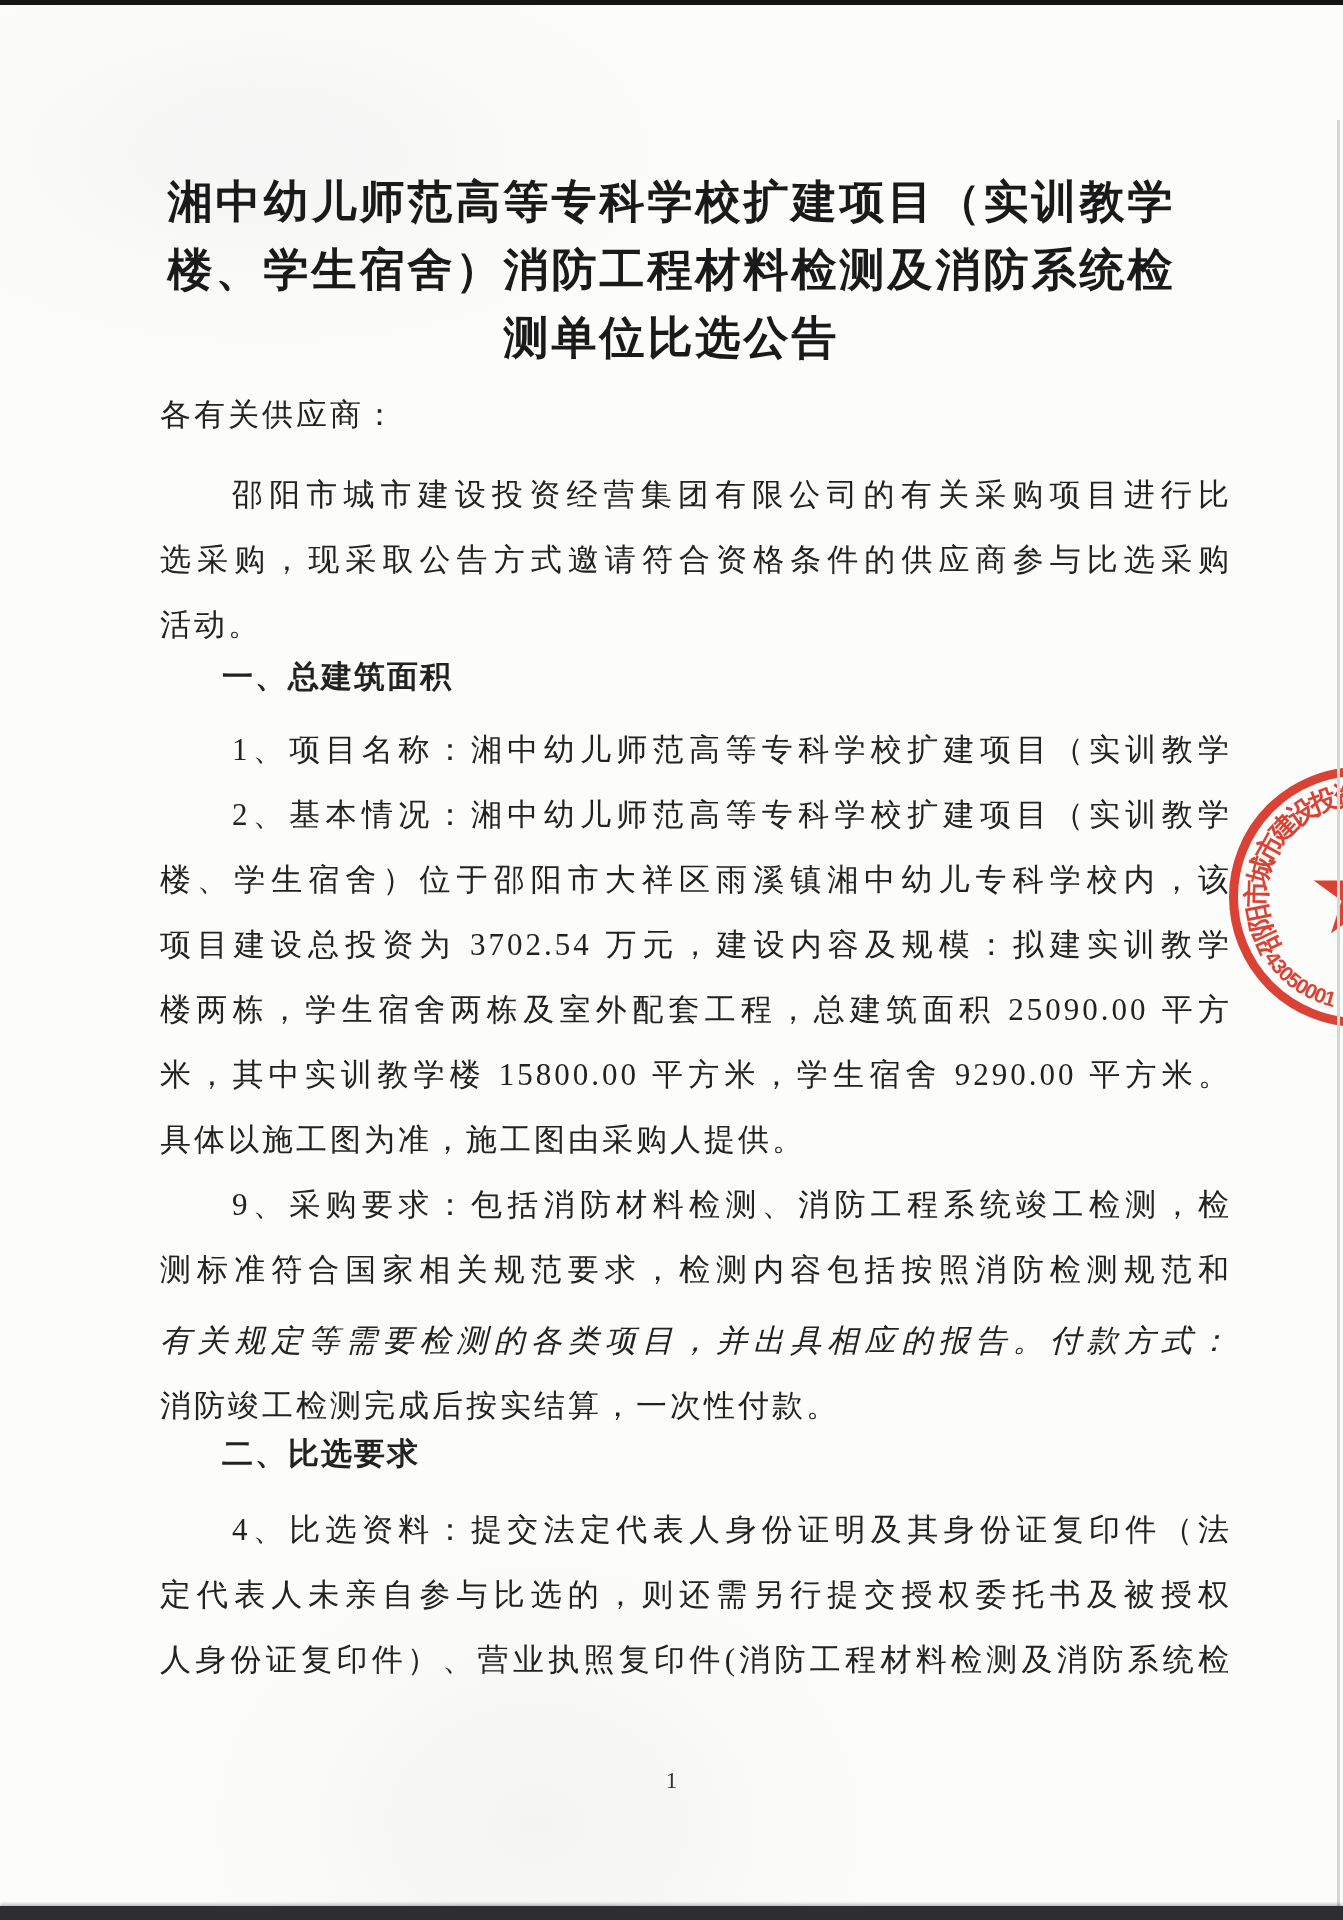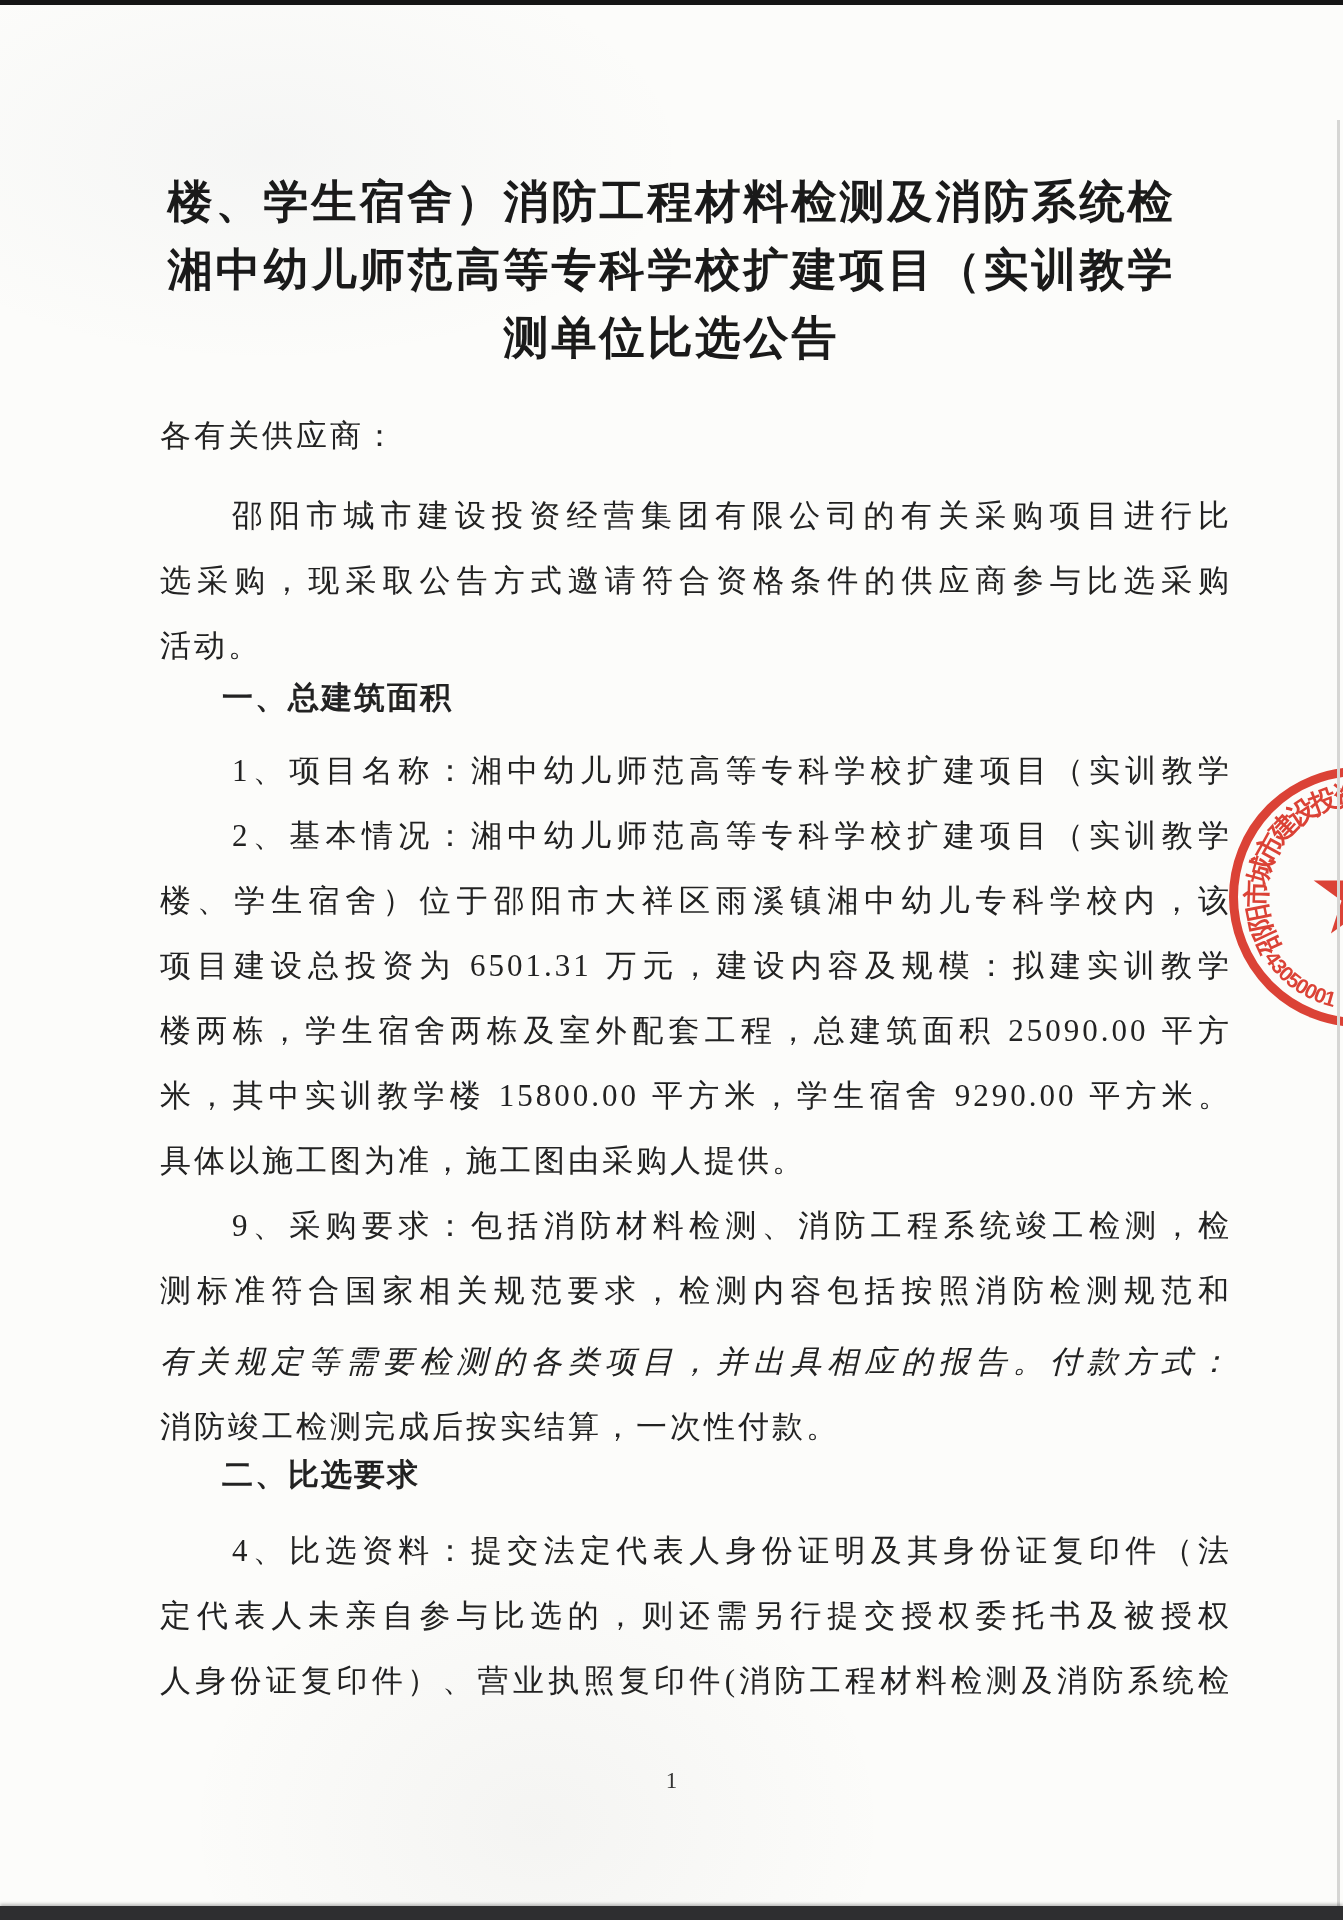--- a/index.html
+++ b/index.html
@@ -19,21 +19,21 @@
   .edge-top{position:absolute;left:0;top:0;width:100%;height:5px;background:#151515;}
   .edge-bottom{position:absolute;left:0;top:1906px;width:100%;height:14px;background:#2e2e30;box-shadow:0 -2px 3px rgba(0,0,0,0.25);}
   .edge-right{position:absolute;top:120px;left:1337px;width:3px;height:1790px;background:#d6d6d4;}
 
   .title-block{
     position:absolute;left:0;top:168px;width:100%;
     text-align:center;font-weight:bold;font-size:45px;line-height:68px;
     letter-spacing:3px;color:#1a1a1a;
   }
   .body-block{
-    position:absolute;left:160px;top:403px;width:1072px;
+    position:absolute;left:160px;top:382px;width:1072px;
     font-size:31px;line-height:65px;letter-spacing:3px;color:#222;
   }
   .bl{height:65px;white-space:nowrap;text-align:justify;text-align-last:left;}
   .bl.full{white-space:normal;text-align-last:justify;}
   .bl.ind{text-indent:72px;}
   .bl.head{font-weight:bold;text-indent:62px;letter-spacing:2px;}
 
   .page-number{
     position:absolute;left:0;top:1768px;width:100%;text-align:center;
     font-size:23px;color:#333;letter-spacing:0;
@@ -66,35 +66,35 @@
   }
 </style>
 </head>
 <body>
 
 <div class="page">
 
   <div class="edge-top"></div>
 
   <div class="title-block">
+    <div>湘中幼儿师范高等专科学校扩建项目（实训教学</div>
     <div>楼、学生宿舍）消防工程材料检测及消防系统检</div>
-    <div>湘中幼儿师范高等专科学校扩建项目（实训教学</div>
     <div>测单位比选公告</div>
   </div>
 
   <div class="body-block">
       <div class="bl">各有关供应商：</div>
       <div class="bl full ind" style="margin-top: 15px;">邵阳市城市建设投资经营集团有限公司的有关采购项目进行比</div>
       <div class="bl full">选采购，现采取公告方式邀请符合资格条件的供应商参与比选采购</div>
       <div class="bl">活动。</div>
       <div class="bl head" style="margin-top: -13px;">一、总建筑面积</div>
       <div class="bl full ind" style="margin-top: 8px;">1、项目名称：湘中幼儿师范高等专科学校扩建项目（实训教学</div>
       <div class="bl full ind">2、基本情况：湘中幼儿师范高等专科学校扩建项目（实训教学</div>
       <div class="bl full">楼、学生宿舍）位于邵阳市大祥区雨溪镇湘中幼儿专科学校内，该</div>
-      <div class="bl full">项目建设总投资为 6501.31 万元，建设内容及规模：拟建实训教学</div>
+      <div class="bl full">项目建设总投资为 3702.54 万元，建设内容及规模：拟建实训教学</div>
       <div class="bl full">楼两栋，学生宿舍两栋及室外配套工程，总建筑面积 25090.00 平方</div>
       <div class="bl full">米，其中实训教学楼 15800.00 平方米，学生宿舍 9290.00 平方米。</div>
       <div class="bl">具体以施工图为准，施工图由采购人提供。</div>
       <div class="bl full ind">9、采购要求：包括消防材料检测、消防工程系统竣工检测，检</div>
       <div class="bl full">测标准符合国家相关规范要求，检测内容包括按照消防检测规范和</div>
       <div class="bl full" style="margin-top: 6px; font-style: italic;">有关规定等需要检测的各类项目，并出具相应的报告。付款方式：</div>
       <div class="bl">消防竣工检测完成后按实结算，一次性付款。</div>
       <div class="bl head" style="margin-top: -17px;">二、比选要求</div>
       <div class="bl full ind" style="margin-top: 11px;">4、比选资料：提交法定代表人身份证明及其身份证复印件（法</div>
       <div class="bl full">定代表人未亲自参与比选的，则还需另行提交授权委托书及被授权</div>

